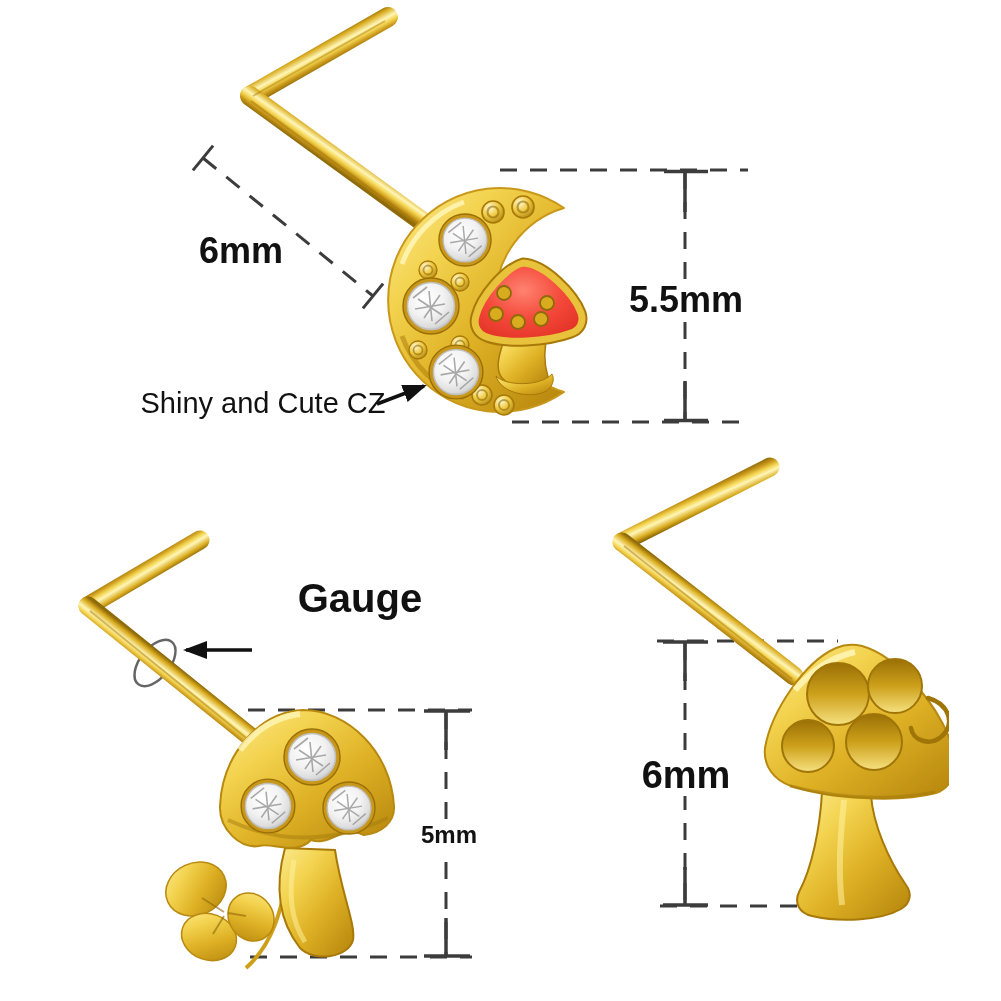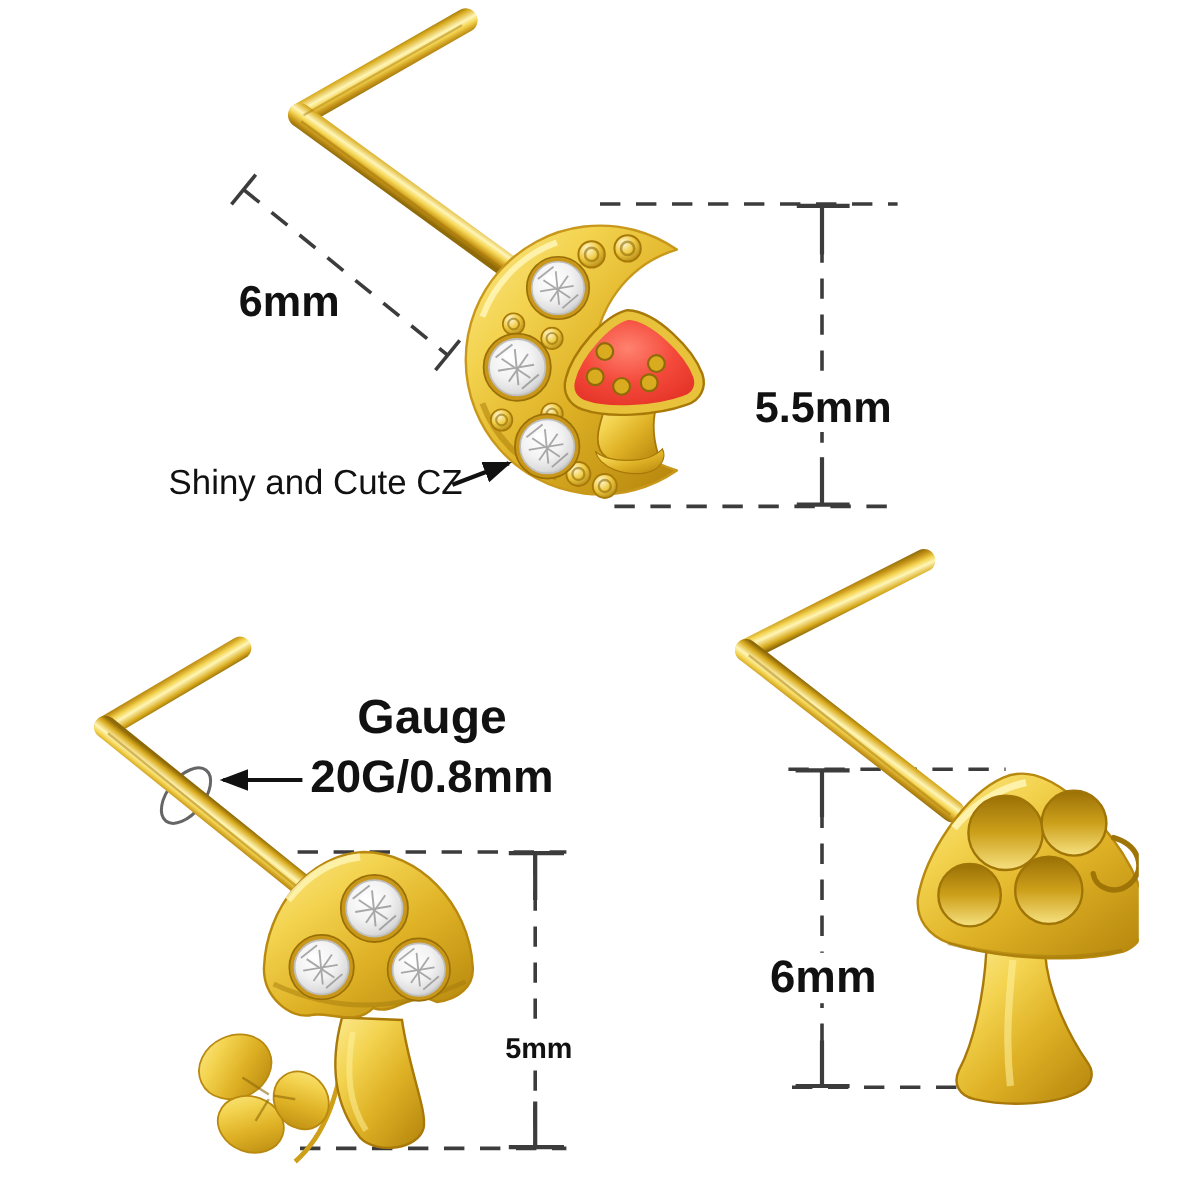--- a/index.html
+++ b/index.html
@@ -2,21 +2,21 @@
 <html style="--page-bg: #FFFFFF; --text: #111111; --dim-line: #3C3C3C; --arrow: #111111; --gold-light: #FFF6B8; --gold-main: #EFC93F; --gold-dark: #A87908; --enamel-red: #EE3B30; --cz-white: #F4F4F4;"><head>
 <meta charset="utf-8">
 <style>
   html,body{margin:0;padding:0;background:#fff;}
   .canvas{position:relative;width:949px;height:1001px;background:var(--page-bg,#ffffff);
           overflow:hidden;font-family:"Liberation Sans",sans-serif;}
   .art{position:absolute;left:0;top:0;width:1001px;height:1001px;}
   .lbl{position:absolute;transform:translate(-50%,-50%);color:var(--text,#111111);
        white-space:nowrap;line-height:1;}
   .bold{font-weight:700;}
-  .bg{background:var(--page-bg,#ffffff);padding:2px 7px;margin-top:40px;}
+  .bg{background:var(--page-bg,#ffffff);padding:2px 7px;}
 </style>
 </head>
 <body>
 
 <div class="canvas">
 
 <svg class="art" viewBox="0 0 1001 1001">
   <defs>
     <linearGradient id="gp1a" gradientUnits="userSpaceOnUse" x1="313" y1="45" x2="325" y2="67">
       <stop offset="0" stop-color="#8F6A08"></stop>
@@ -243,17 +243,16 @@
   <g stroke="var(--arrow,#111111)" stroke-width="3.5" fill="none">
     <path d="M377,404 L424,386" marker-end="url(#arrowHead)"></path>
     <path d="M252,650 L186,650" marker-end="url(#arrowHead)"></path>
   </g>
 </svg>
 
 <div class="lbl bold" style="left:241px;top:251px;font-size:36px">6mm</div>
 <div class="lbl bold bg" style="left:686px;top:300px;font-size:36px">5.5mm</div>
 <div class="lbl bold" style="left:360px;top:598px;font-size:40px">Gauge</div>
 <div class="lbl" style="left:263px;top:403px;font-size:29px">Shiny and Cute CZ</div>
-<div class="lbl bold" style="left:360px;top:648px;font-size:38px">20G/0.8mm</div>
 <div class="lbl bold bg" style="left:449px;top:835px;font-size:24px">5mm</div>
 <div class="lbl bold bg" style="left:686px;top:775px;font-size:38px">6mm</div>
 
 </div>
 
 </body></html>

